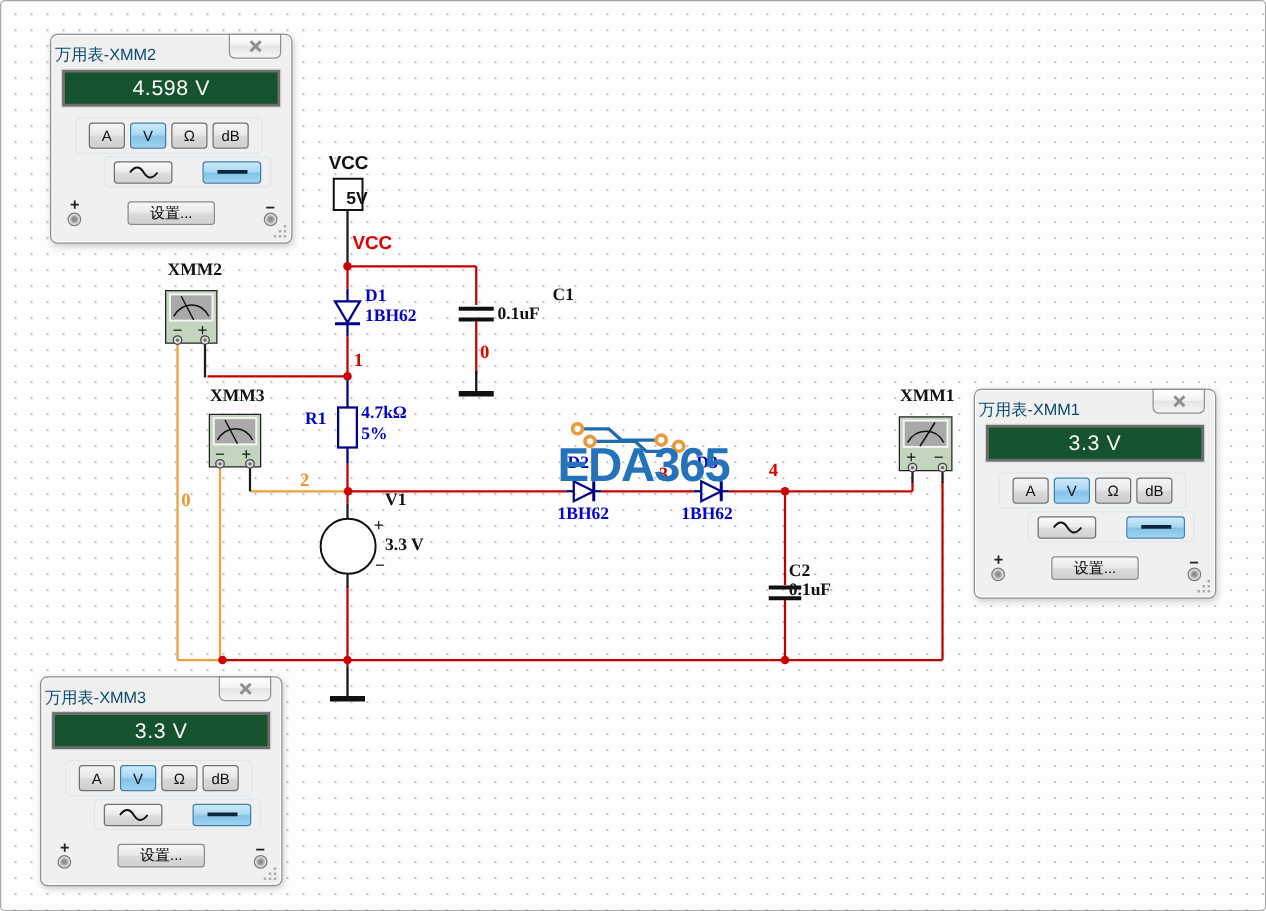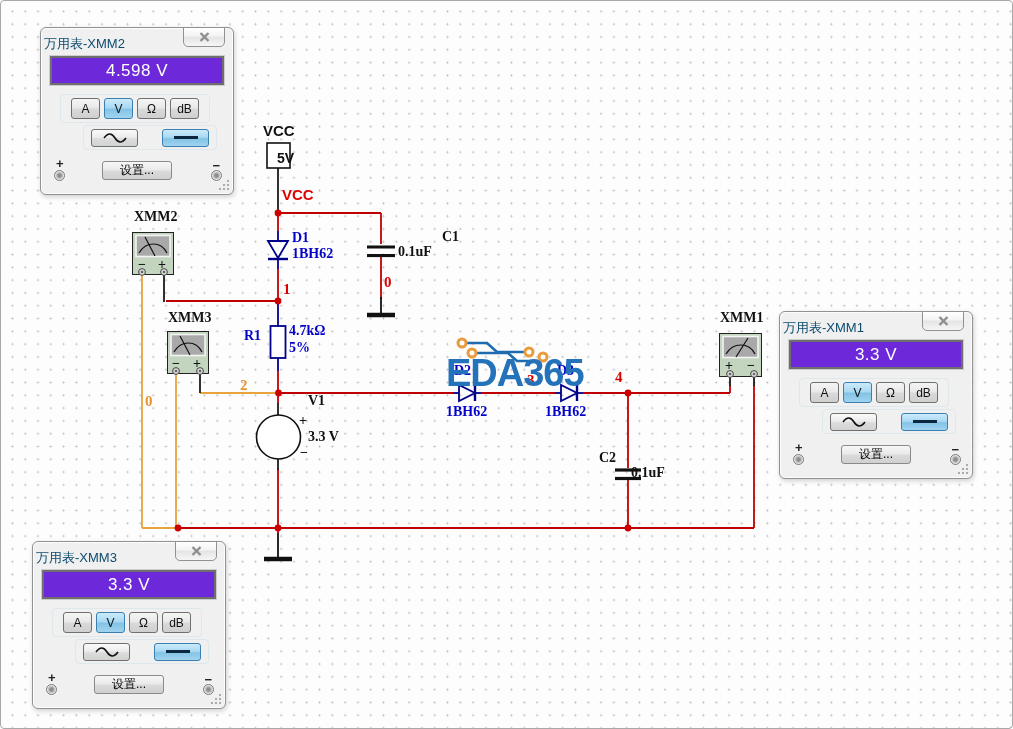--- a/index.html
+++ b/index.html
@@ -15,21 +15,21 @@
   #watermark{position:absolute;left:445px;top:353px;z-index:3;
     font:bold 38px "Liberation Sans",sans-serif;color:#2472BA;letter-spacing:-1px;line-height:1;text-align:center;}
   
   .meter{position:absolute;width:192px;height:166px;background:#F0F0F0;
     border:1px solid #919191;border-radius:6px;z-index:10;
     box-shadow:inset 0 0 0 1px #fdfdfd,1px 2px 5px rgba(0,0,0,.18);}
   .mtitle{position:absolute;left:3px;top:7px;font-size:13px;color:#0c4a6e;}
   .mclose{position:absolute;top:-1px;right:8px;width:40px;height:18px;
     background:linear-gradient(#ffffff,#f3f3f3 45%,#e4e4e4 50%,#f6f6f6);
     border:1px solid #919191;border-radius:0 0 5px 5px;display:flex;align-items:center;justify-content:center;cursor:pointer;}
-  .mdisp{position:absolute;left:9px;top:28px;width:170px;height:25px;background:#6d28d9;
+  .mdisp{position:absolute;left:9px;top:28px;width:170px;height:25px;background:#14532d;
     border:2px solid #6e6e6e;box-shadow:0 0 0 1px #cdcdcd;color:#fff;font-size:17px;
     display:flex;align-items:center;justify-content:center;letter-spacing:.5px;}
   .grp1{position:absolute;left:19px;top:66px;width:150px;height:29px;border:1px solid #dde7ec;border-radius:4px;
     display:flex;align-items:center;justify-content:space-between;padding:0 10px;box-sizing:border-box;}
   .ubtn{width:27px;height:19px;border:1px solid #707070;border-radius:3px;font-size:12px;color:#111;
     background:linear-gradient(#f5f5f5,#e9e9e9 45%,#d9d9d9 55%,#cfcfcf);
     display:flex;align-items:center;justify-content:center;cursor:pointer;}
   .ubtn.act{background:linear-gradient(#cdeafa,#a9d9f3 45%,#84c3e6 55%,#a0d4ef);border-color:#3c7fb1;}
   .grp2{position:absolute;left:42px;top:97px;width:134px;height:25px;border:1px solid #dde7ec;border-radius:4px;
     display:flex;align-items:center;justify-content:space-between;padding:0 7px;box-sizing:border-box;}
@@ -224,21 +224,21 @@
   <span class="lbl" style="left:397px;top:244px;">0.1uF</span>
   <span class="lbl blue" style="left:243px;top:328px;">R1</span>
   <span class="lbl blue" style="left:288px;top:323px;">4.7kΩ</span>
   <span class="lbl blue" style="left:288px;top:340px;">5%</span>
   <span class="lbl" style="left:307px;top:393px;">V1</span>
   <span class="lbl" style="left:307px;top:429px;">3.3 V</span>
   <span class="lbl blue" style="left:453px;top:363px;">D2</span>
   <span class="lbl blue" style="left:445px;top:404px;">1BH62</span>
   <span class="lbl blue" style="left:556px;top:363px;">D3</span>
   <span class="lbl blue" style="left:544px;top:404px;">1BH62</span>
-  <span class="lbl" style="left:598px;top:450px;">C2</span>
+  <span class="lbl" style="left:630px;top:450px;">C2</span>
   <span class="lbl" style="left:630px;top:465px;">0.1uF</span>
   <span class="lbl" style="left:133px;top:209px;">XMM2</span>
   <span class="lbl" style="left:167px;top:310px;font-family:Liberation Serif, serif;">XMM3</span>
   <span class="lbl" style="left:719px;top:310px;">XMM1</span>
   <div id="watermark">EDA365</div>
 
   <div class="meter" style="left:39px;top:26px;">
     <div class="mtitle">万用表-XMM2</div>
     <div class="mclose">
       <svg width="11" height="10" viewBox="0 0 11 10">

